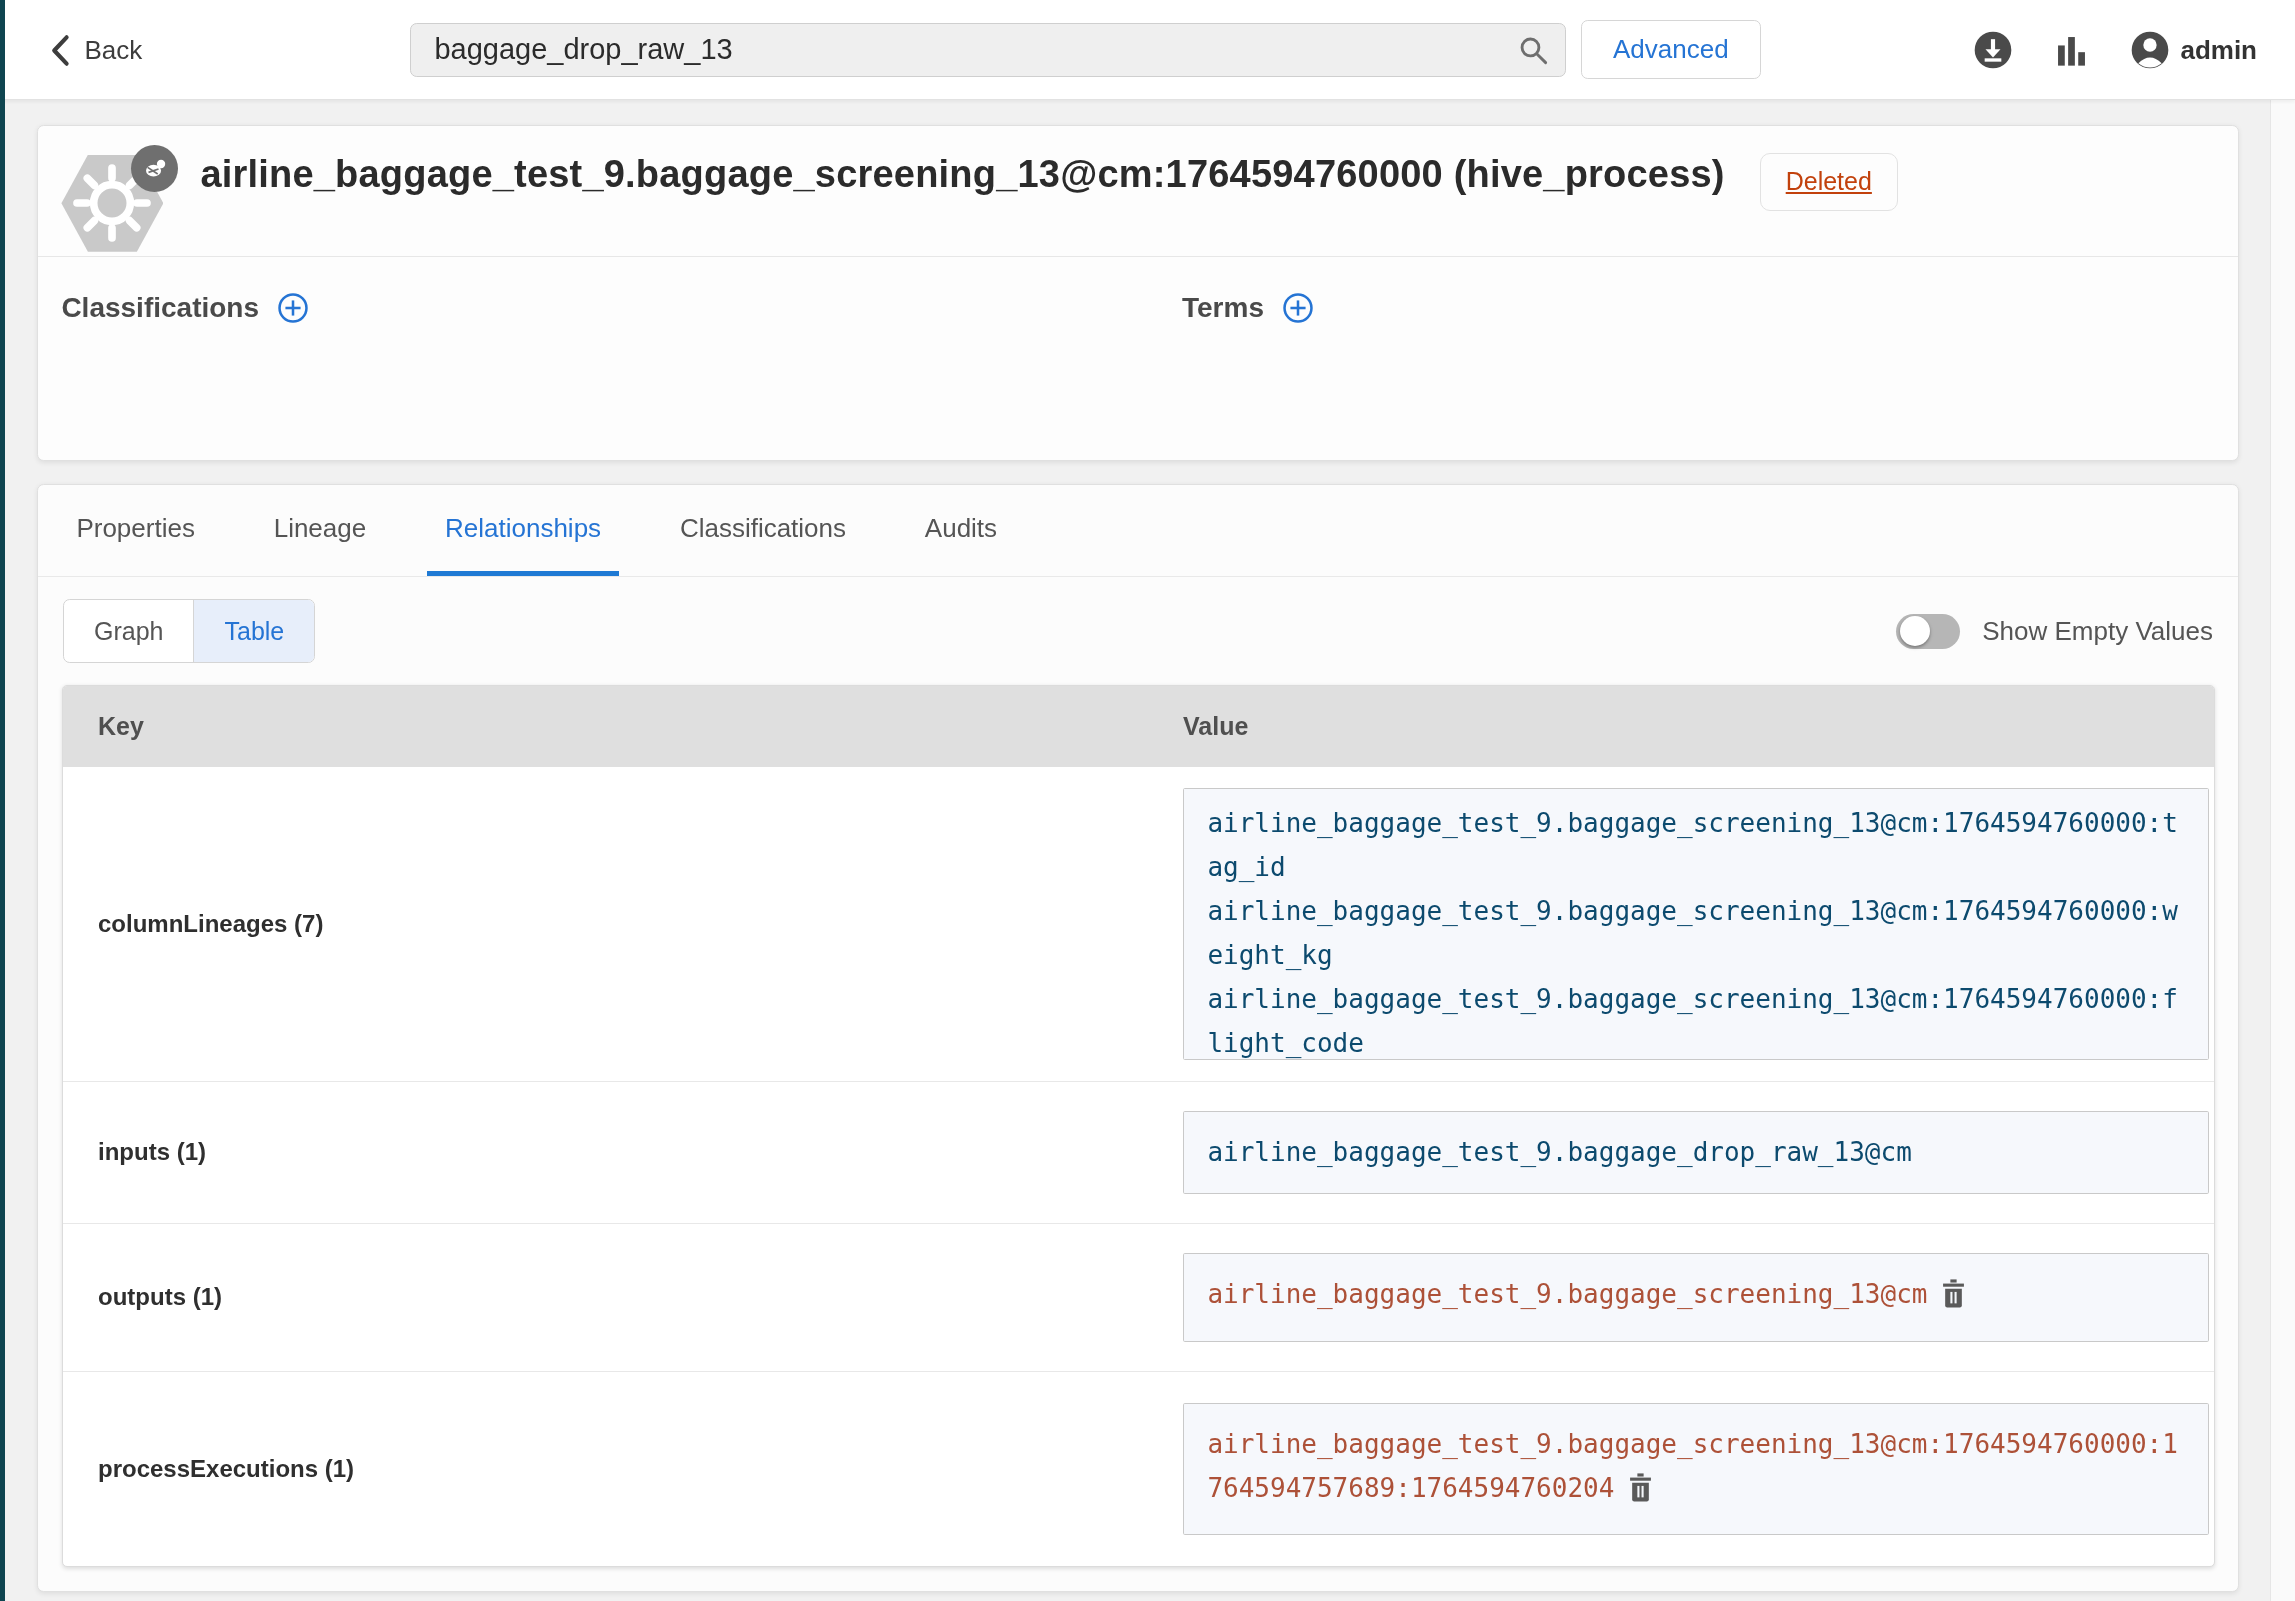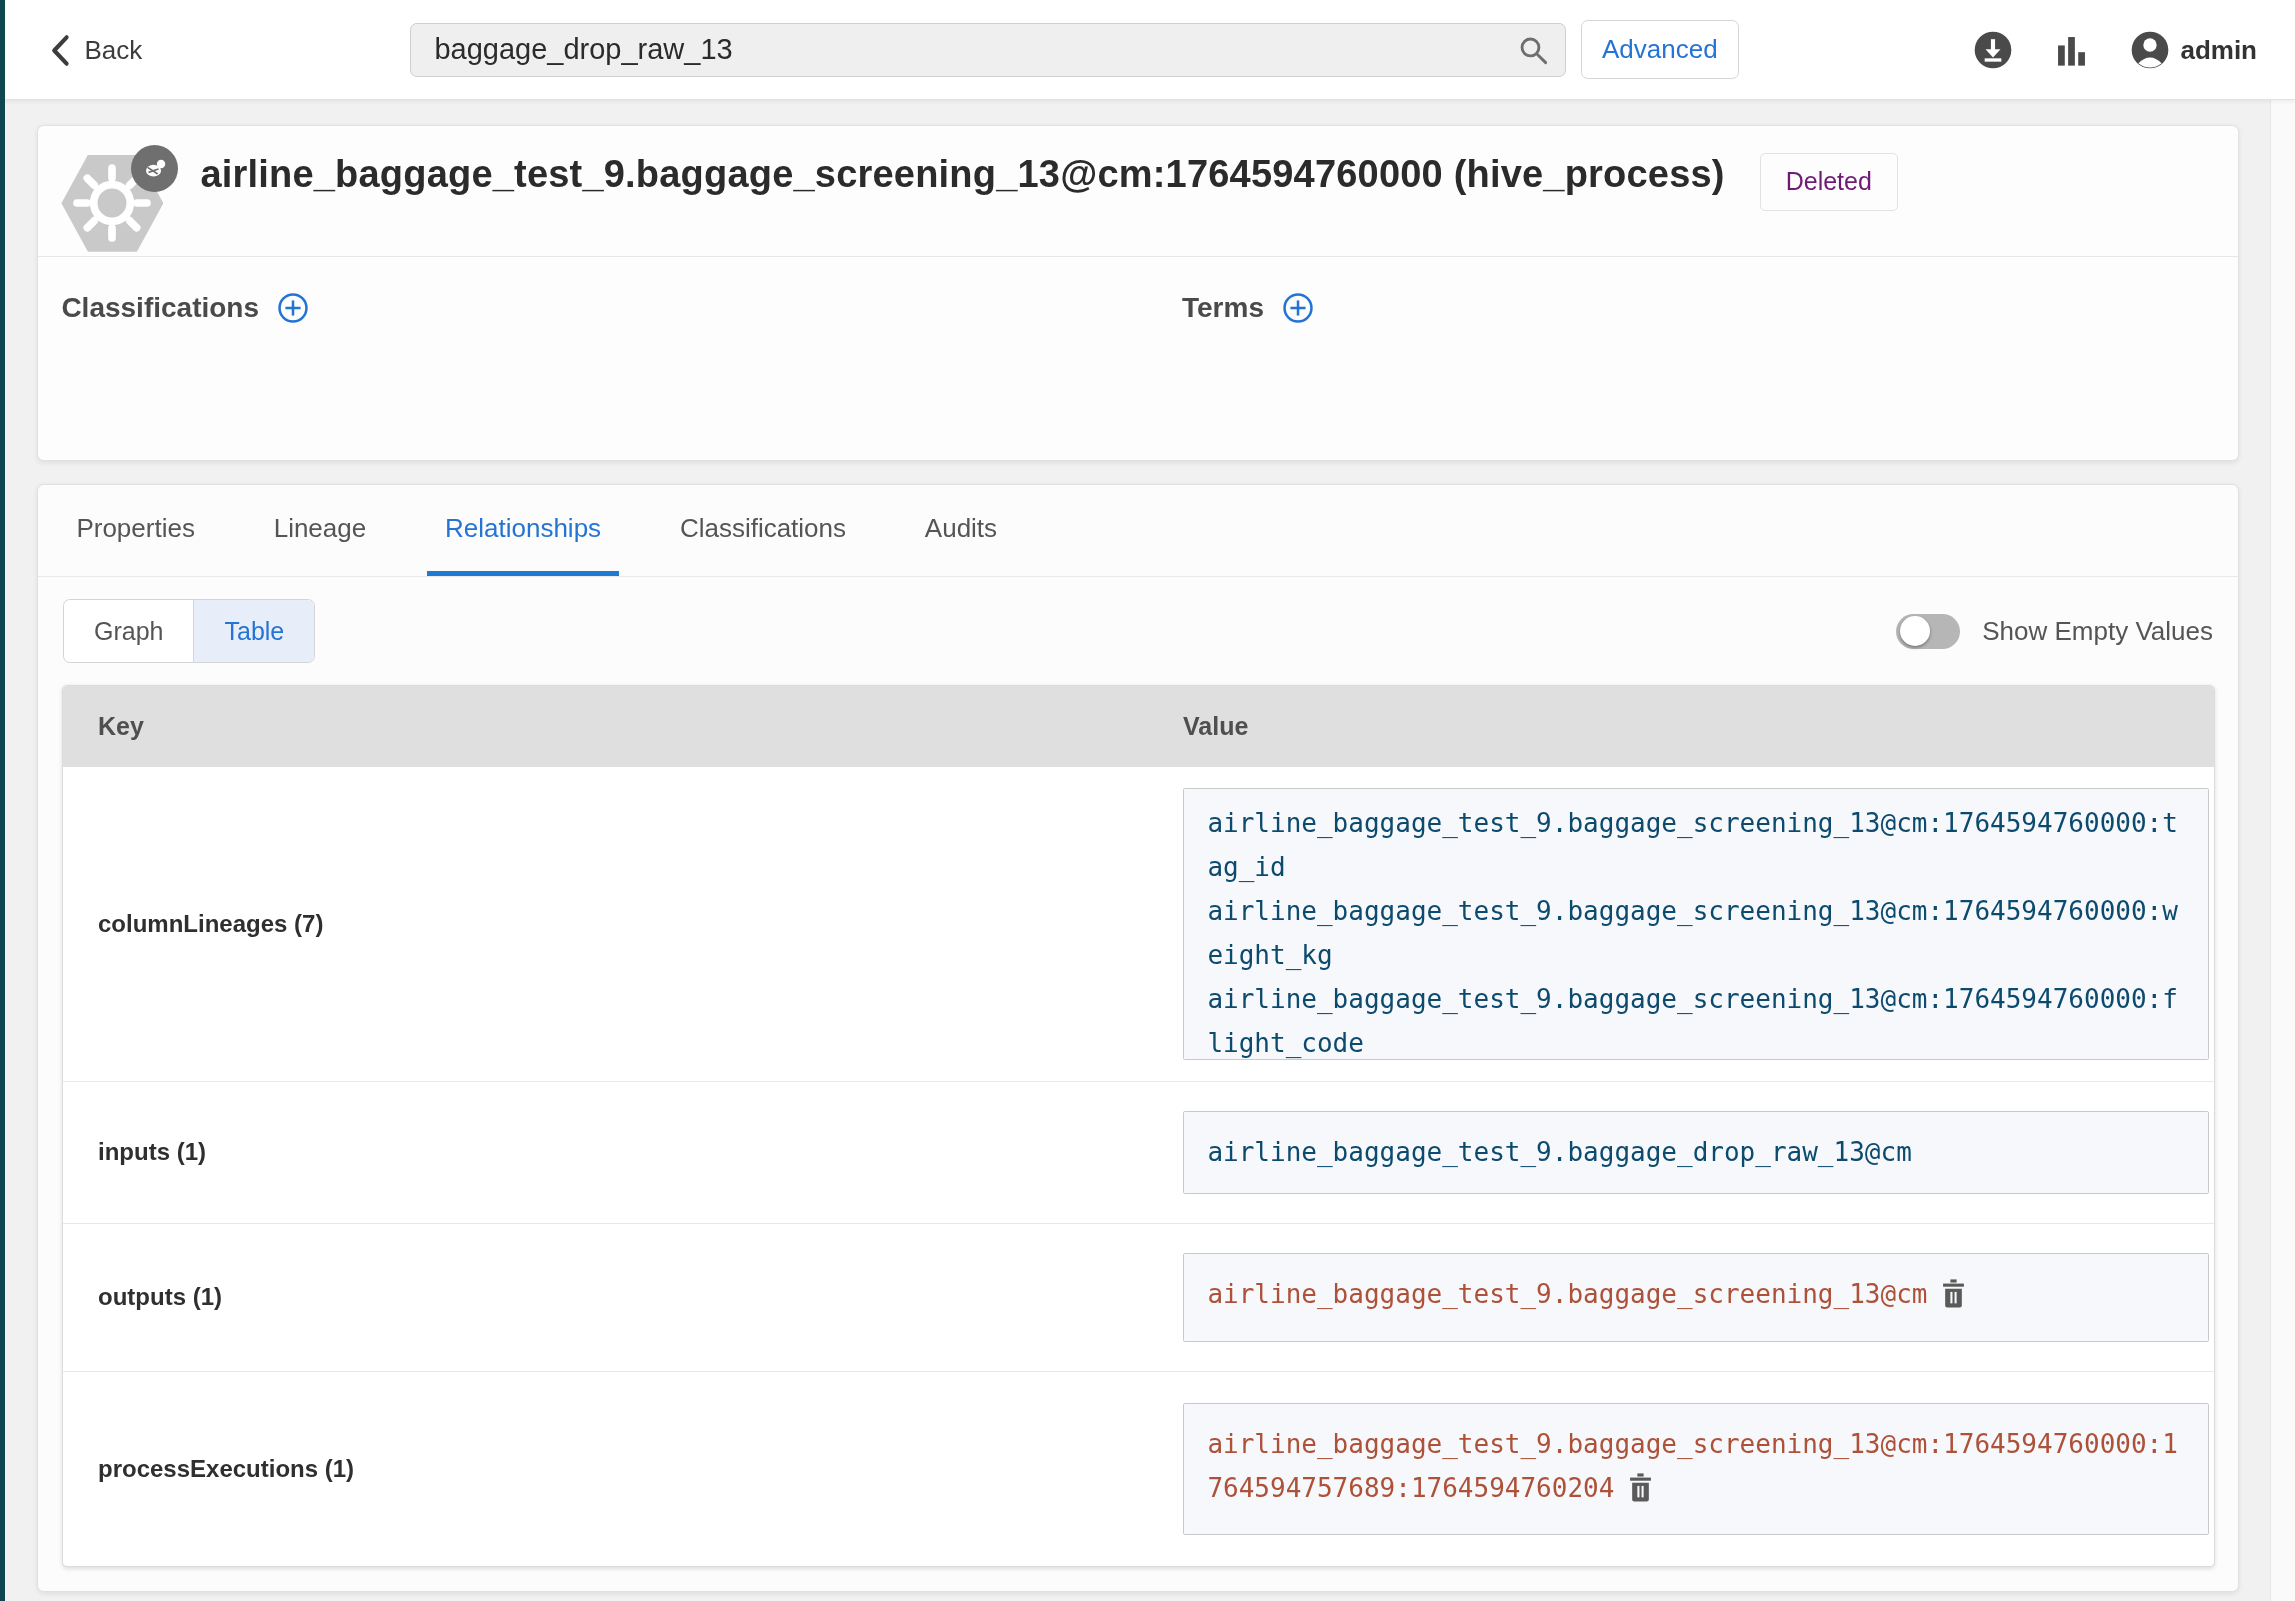--- a/index.html
+++ b/index.html
@@ -15,37 +15,37 @@
   .right-scroll { position:absolute; right:0; top:0; width:25px; height:100%; background:#fafafa; border-left:1.7px solid #e6e6e6; z-index:5; }
   
   .topbar { position:absolute; left:0; top:0; width:2295px; height:100px; background:#ffffff;
             border-bottom:1.7px solid #e2e2e2; box-shadow:0 1.7px 3.3px rgba(0,0,0,.05); z-index:10; }
   .back { position:absolute; left:49px; top:0; height:100px; display:flex; align-items:center; gap:13.4px; cursor:pointer; }
   .back span { font-size:26px; color:#3d3d3d; }
   .searchwrap { position:absolute; left:410px; top:22.6px; width:1156px; height:54px; }
   .searchwrap input { width:100%; height:100%; background:#efefef; border:1.7px solid #cfcfcf; border-radius:6.7px;
             font-family:"Liberation Sans", sans-serif; font-size:29px; color:#2b2b2b; padding:0 59px 0 23.4px; outline:none; }
   .search-ic { position:absolute; right:16.7px; top:11.7px; }
-  .advanced { position:absolute; left:1581px; top:20px; height:59px; padding:0 20px; background:#fff;
+  .advanced { position:absolute; left:1581px; top:20px; height:59px; padding:0 31px; background:#fff;
             border:1.7px solid #d6d6d6; border-radius:6.7px; color:#2574d4; font-size:26px; display:flex; align-items:center; cursor:pointer; }
   .top-right { position:absolute; right:38px; top:0; height:100px; display:flex; align-items:center; gap:40px; }
   .userbox { display:flex; align-items:center; gap:10px; cursor:pointer; }
   .userbox span { font-size:26px; font-weight:bold; color:#333; }
   
   .card { background:#fdfdfd; border:0.8px solid #e0e0e0; border-radius:6.7px; box-shadow:0 1.7px 5px rgba(0,0,0,.08); }
   .entity-card { position:absolute; left:37px; top:125px; width:2202px; height:336px; }
   .title-row { display:flex; align-items:flex-start; padding:27px 23.4px 0 23.4px; height:131px; border-bottom:1.7px solid #e7e7e7; }
   .hexwrap { position:relative; width:107px; height:100px; flex:0 0 auto; }
   .hex { position:absolute; left:0; top:1.7px; width:102px; height:97px; background:#c9c9c9;
          clip-path:polygon(26% 0,74% 0,100% 50%,74% 100%,26% 100%,0 50%); display:flex; align-items:center; justify-content:center; }
   .badge-circle { position:absolute; right:-10px; top:-8.4px; width:47px; height:47px; border-radius:50%; background:#6f6f6f;
          display:flex; align-items:center; justify-content:center; }
   .entity-title { font-size:38px; font-weight:bold; color:#2b2b2b; margin-left:32px; letter-spacing:0.2px; }
-  .deleted-badge { margin-left:35px; border:1.7px solid #e2e2e2; border-radius:5px; padding:13.4px 25px;
-         font-size:25px; color:#701a75; background:#fdfdfd; white-space:nowrap; }
+  .deleted-badge { margin-left:35px; border:1.7px solid #e2e2e2; border-radius:10px; padding:13.4px 25px;
+         font-size:25px; color:#c2410c; background:#fdfdfd; white-space:nowrap;text-decoration:underline; }
   .ct-row { position:relative; padding:35px 23.4px 0 23.4px; }
   .ct-label { display:inline-flex; align-items:center; gap:18.4px; font-size:28px; font-weight:600; color:#4a4a4a; }
   .terms-pos { position:absolute; left:1144px; top:35px; }
   
   .main-panel { position:absolute; left:37px; top:484px; width:2202px; height:1108px; background:#fcfcfc; }
   .tabs { display:flex; align-items:stretch; height:92px; padding-left:20px; border-bottom:1.7px solid #e9e9e9; gap:42px; }
   .tab { display:flex; align-items:center; padding:0 18.4px; font-size:26px; color:#555; cursor:pointer; border-bottom:5px solid transparent; }
   .tab.active { color:#2574d4; border-bottom-color:#1f7ad4; }
   .toolbar { display:flex; align-items:center; justify-content:space-between; padding:22px 25px 18.4px 25px; }
   .seg { display:flex; border:1.7px solid #d5d5d5; border-radius:6.7px; overflow:hidden; background:#fff; }

